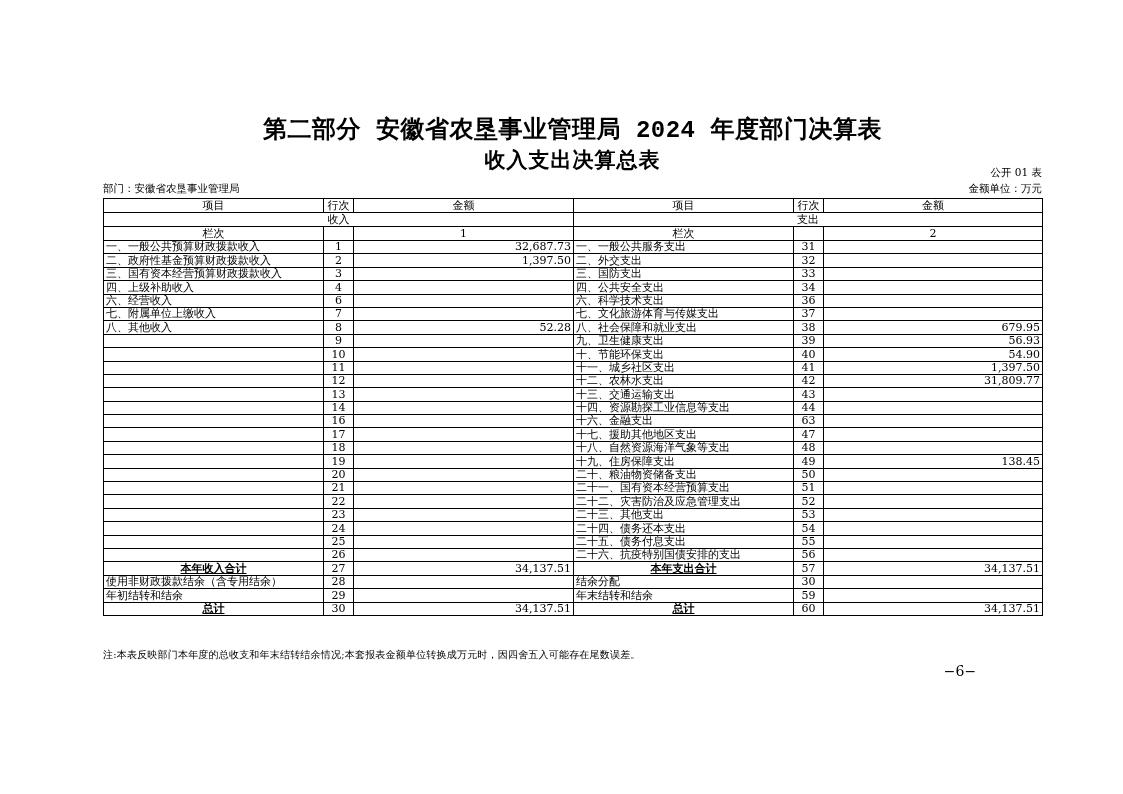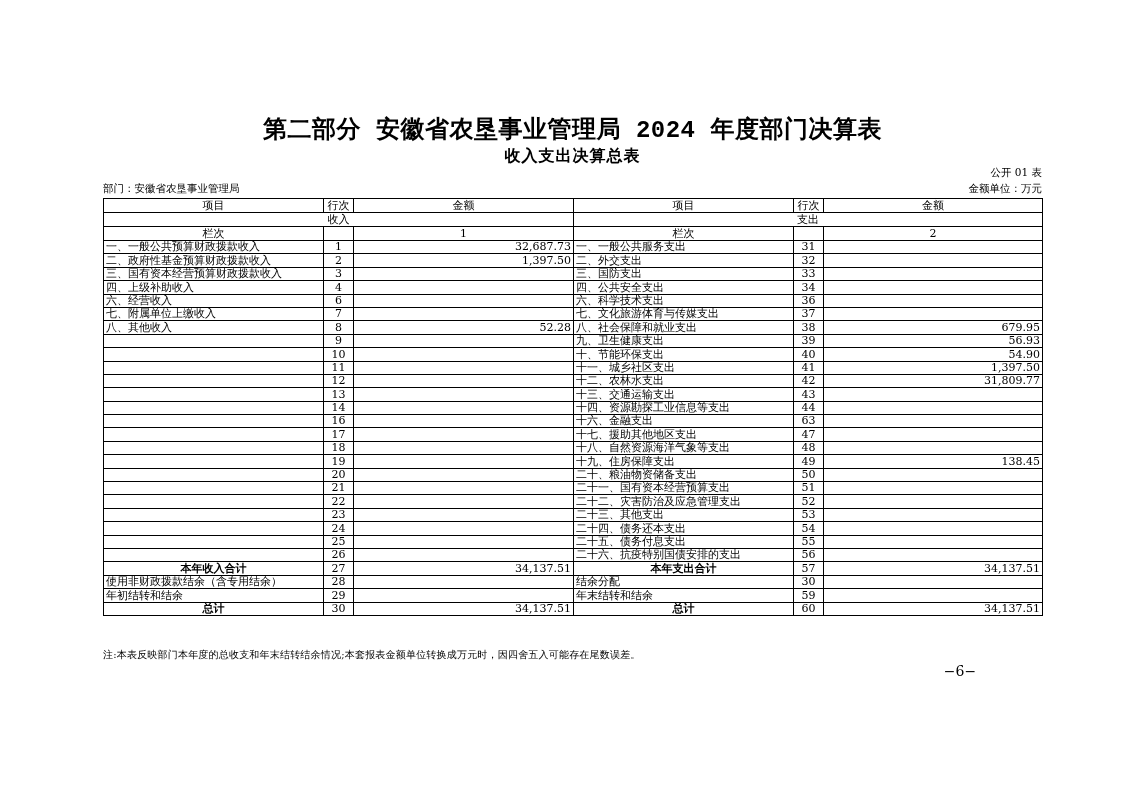--- a/index.html
+++ b/index.html
@@ -20,21 +20,21 @@
     font-size: 24px;
     letter-spacing: 0.5px;
     white-space: nowrap;
   }
   .doc-subtitle {
     position: absolute;
     top: 146px; left: 103px; width: 939px;
     text-align: center;
     font-family: Liberation Mono, monospace;
     font-weight: bold;
-    font-size: 16px;
+    font-size: 21px;
     letter-spacing: 1px;
     white-space: nowrap;
   }
   .sheet-no {
     position: absolute;
     top: 166px; left: 103px; width: 939px;
     text-align: right;
     font-size: 10.5px;
   }
   .meta-row {
@@ -67,20 +67,21 @@
   table.acct tbody tr { height: 13.4px; }
   table.acct tbody td { line-height: 12px; vertical-align: bottom; }
   td.cell-item   { text-align: left; margin-left: 12px; }
   td.cell-rowno  { text-align: center; vertical-align: middle; }
   td.cell-amt    { text-align: right; }
   tr.total-row td { border-top: 1.5px solid #000; }
   tr.total-row td.cell-item {
     text-align: center;
     font-weight: bold;
     vertical-align: middle;
+    text-decoration: underline;
   }
   .footnote {
     position: absolute;
     top: 648px; left: 103px; width: 939px;
     font-size: 10px;
     letter-spacing: 0.2px;
   }
   .page-number {
     position: absolute;
     top: 663px; left: 900px; width: 120px;

